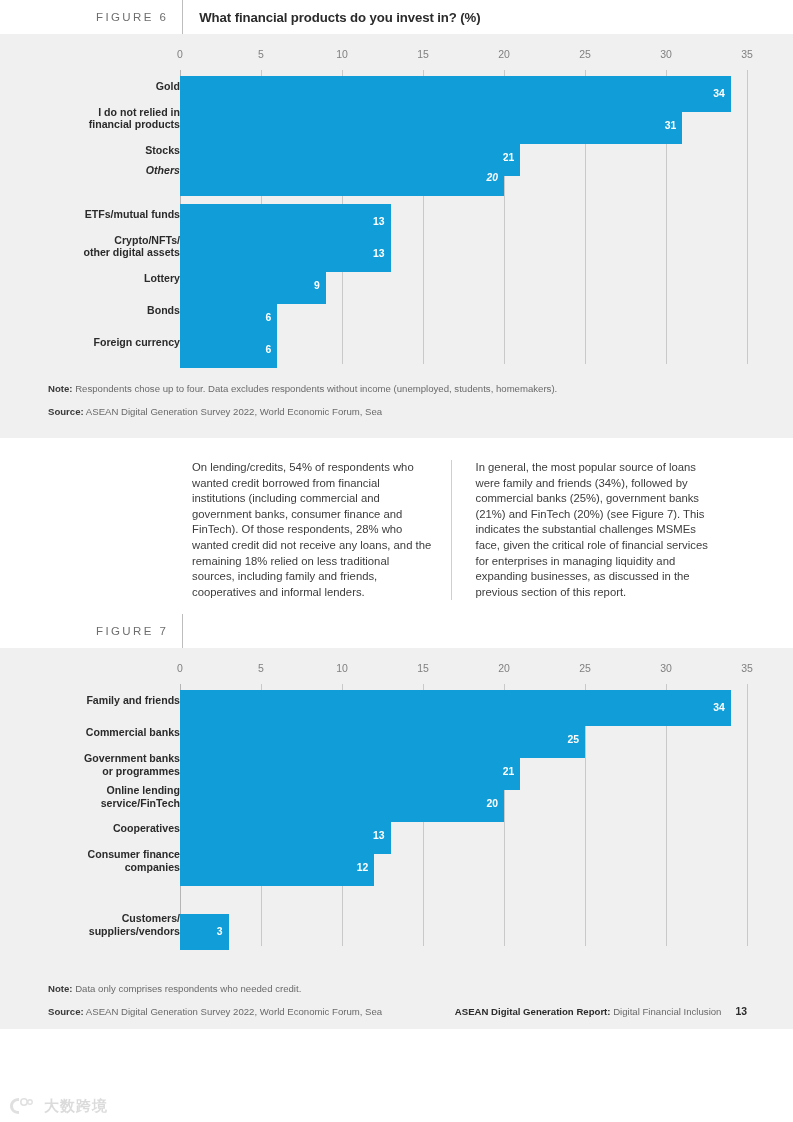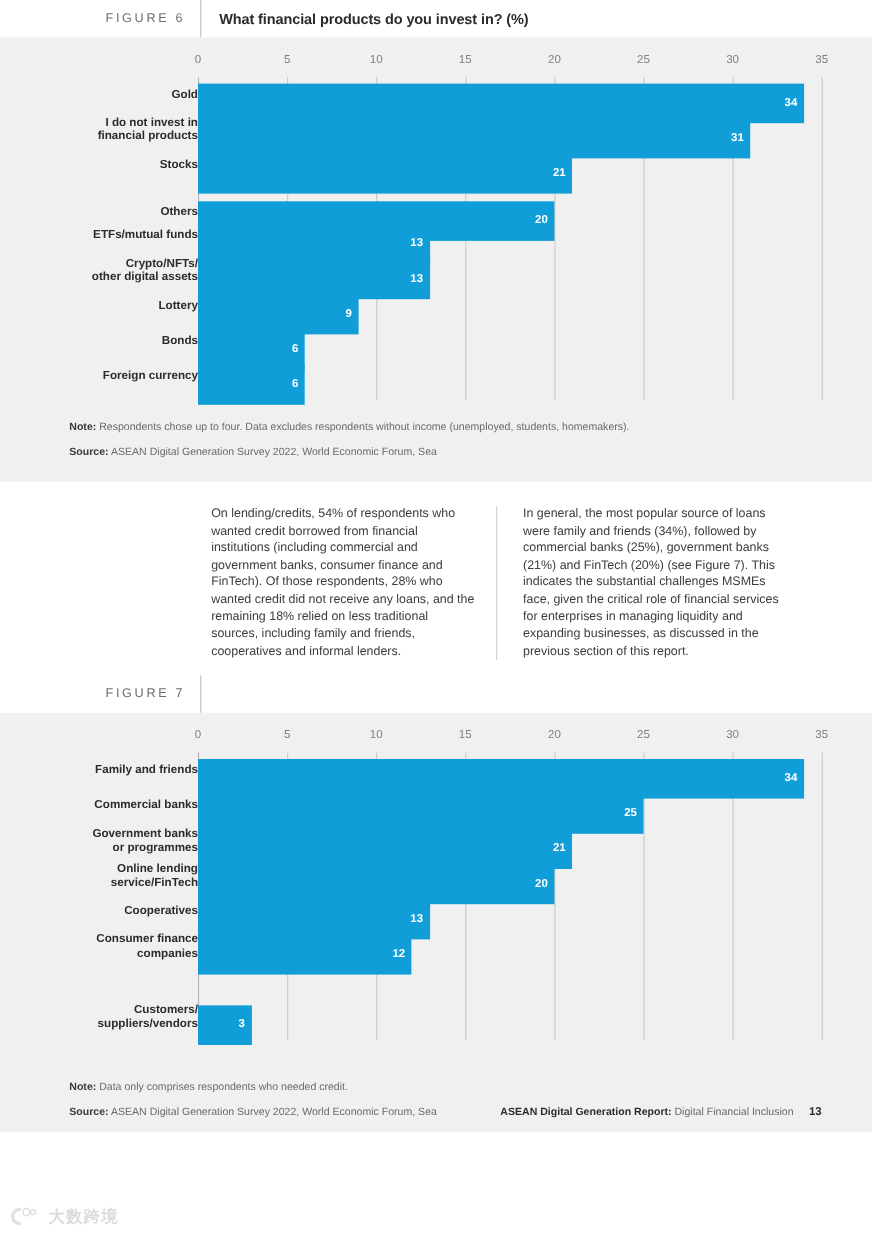--- a/index.html
+++ b/index.html
@@ -109,21 +109,21 @@
   .bar-value {
     font-size: 10.4px;
     font-weight: bold;
     color: #ffffff;
     padding-right: 6px;
     line-height: 1;
   }
 
   
   .notes {
-    padding-left: 63px;
+    padding-left: 48px;
     padding-top: 14px;
   }
   .note-line {
     font-size: 9.6px;
     color: #6a6a6a;
     line-height: 14px;
     margin-bottom: 9px;
   }
   .note-line b { color: #3a3a3a; }
 
@@ -217,33 +217,33 @@
         <div class="gridline" style="left: 405px;"></div>
         <div class="gridline" style="left: 486px;"></div>
         <div class="gridline" style="left: 567px;"></div>
         <div class="row" style="position: absolute; top: 0px; left: 0px; right: 0px;">
           <div class="row-label">Gold</div>
           <div class="bar" style="width: 550.8px; background: rgb(17, 158, 216);">
             <span class="bar-value">34</span>
           </div>
         </div>
         <div class="row" style="position: absolute; top: 32px; left: 0px; right: 0px;">
-          <div class="row-label">I do not invest in
+          <div class="row-label">I do not relied in
 financial products</div>
           <div class="bar" style="width: 502.2px; background: rgb(17, 158, 216);">
             <span class="bar-value">31</span>
           </div>
         </div>
         <div class="row" style="position: absolute; top: 64px; left: 0px; right: 0px;">
           <div class="row-label">Stocks</div>
           <div class="bar" style="width: 340.2px; background: rgb(17, 158, 216);">
             <span class="bar-value">21</span>
           </div>
         </div>
-        <div class="row" style="position: absolute; top: 107px; left: 0px; right: 0px;">
+        <div class="row" style="position: absolute; top: 84px; left: 0px; right: 0px; font-style: italic;">
           <div class="row-label">Others</div>
           <div class="bar" style="width: 324px; background: rgb(17, 158, 216);">
             <span class="bar-value">20</span>
           </div>
         </div>
         <div class="row" style="position: absolute; top: 128px; left: 0px; right: 0px;">
           <div class="row-label">ETFs/mutual funds</div>
           <div class="bar" style="width: 210.6px; background: rgb(17, 158, 216);">
             <span class="bar-value">13</span>
           </div>

